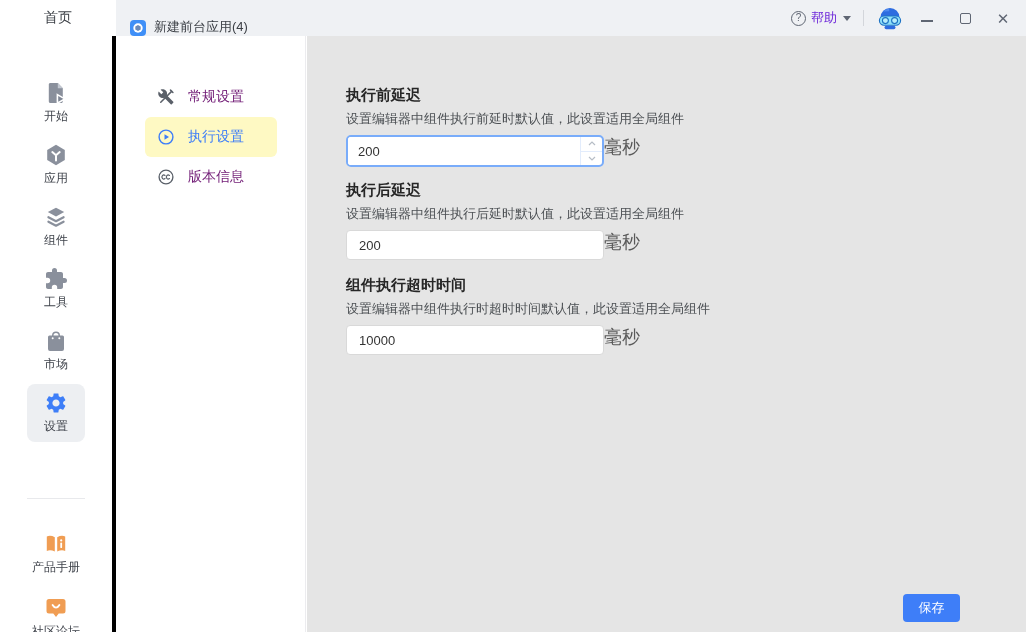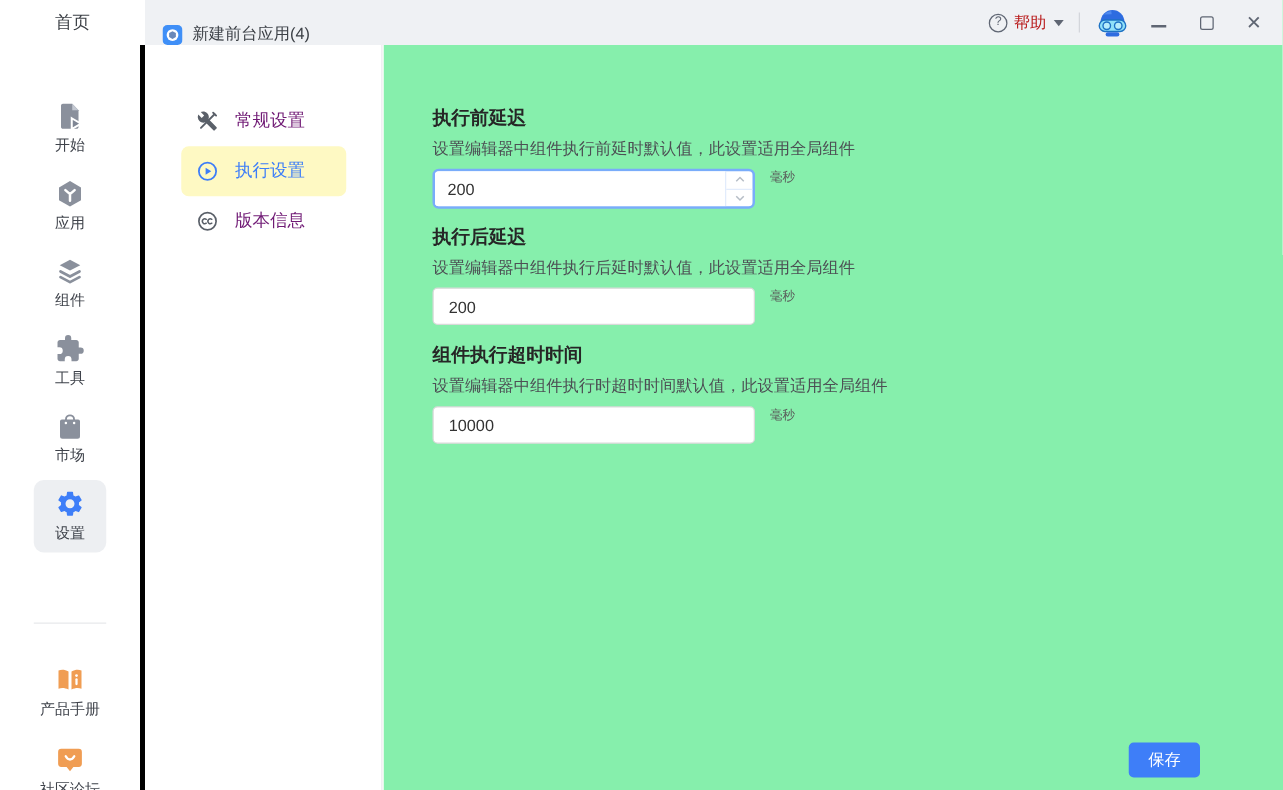--- a/index.html
+++ b/index.html
@@ -10,21 +10,21 @@
   .topbar-left { position:absolute; top:0; left:0; width:116px; height:36px; background:#fff;
     display:flex; align-items:center; justify-content:center; font-size:14px; color:#3c4046; z-index:5; }
   .topbar-rest { position:absolute; top:0; left:116px; right:0; height:36px; background:#eff1f4;
     display:flex; align-items:center; }
   .tab { display:flex; align-items:flex-end; gap:8px; height:36px; padding:0 18px 0 14px; font-size:13px; color:#3c4046; cursor:pointer; }
   .tab-icon { width:16px; height:16px; flex:0 0 auto; }
   .topbar-right { margin-left:auto; display:flex; align-items:center; padding-right:8px; }
   .help-group { display:flex; align-items:center; gap:5px; cursor:pointer; }
   .help-circle { width:15px; height:15px; border:1.2px solid #5f6673; border-radius:50%;
     display:flex; align-items:center; justify-content:center; font-size:10px; color:#5f6673; line-height:1; }
-  .help-label { font-size:13px; color:#b91c1c; }
+  .help-label { font-size:13px; color:#6d28d9; }
   .caret-down { width:0; height:0; border-left:4px solid transparent; border-right:4px solid transparent;
     border-top:5px solid #5f6673; margin-left:1px; }
   .top-divider { width:1px; height:16px; background:#d3d6db; margin:0 12px; }
   .avatar { width:28px; height:28px; cursor:pointer; }
   .win-btn { width:30px; height:28px; display:flex; align-items:center; justify-content:center;
     margin-left:8px; cursor:pointer; color:#5f6673; }
   .min-glyph { width:12px; height:2px; background:#5f6673; margin-top:6px; }
   .max-glyph { width:11px; height:11px; border:1.4px solid #5f6673; border-radius:2px; }
   .close-glyph { font-size:15px; line-height:1; color:#5f6673; }
 
@@ -49,36 +49,36 @@
   .menu-item { width:132px; height:40px; margin-left:29px; border-radius:6px; display:flex;
     align-items:center; gap:13px; padding-left:12px; font-size:14px; color:#701a75; cursor:pointer; }
   .menu-item svg { width:18px; height:18px; flex:0 0 auto; }
   .menu-item.selected { background:#fef9c3; color:#3e7ef8; }
   .mi-gray { stroke:#5a6069; fill:none; }
   .mi-gray-f { fill:#5a6069; }
   .mi-blue { stroke:#3e7ef8; fill:none; }
   .mi-blue-f { fill:#3e7ef8; }
 
   
-  .main { position:absolute; top:36px; left:307px; right:0; bottom:0; background:#86efac;
+  .main { position:absolute; top:36px; left:307px; right:0; bottom:0; background:#e5e5e5;
     padding:50px 0 0 39px; }
   .section { margin-bottom:14px; }
   .section-title { font-size:15px; font-weight:700; color:#262626; line-height:18px; margin-bottom:7px; }
   .section-desc { font-size:13px; color:#4c5054; line-height:16px; margin-bottom:8px; }
   .input-row { display:flex; align-items:flex-start; height:32px; }
   .num-input { width:258px; height:30px; border:1px solid #d9d9d9; border-radius:4px; font-size:13px;
     color:#333; padding:0 12px; outline:none; font-family:inherit; background:#fff; }
   .spin-wrap { width:258px; height:32px; border:2px solid #79acfa; border-radius:5px; display:flex;
     align-items:stretch; background:#fff; overflow:hidden; }
   .spin-wrap input { flex:1; border:none; outline:none; font-size:13px; color:#333; padding:0 10px;
     font-family:inherit; min-width:0; }
   .spinner { width:22px; border-left:1px solid #e2ecfc; display:flex; flex-direction:column; }
   .spin-btn { flex:1; display:flex; align-items:center; justify-content:center; cursor:pointer; }
   .spin-btn.up { border-bottom:1px solid #e2ecfc; }
-  .unit { margin-left:12px; font-size:10px; color:#595959; }
+  .unit { font-size:18px; color:#595959; }
   .save-btn { position:absolute; right:66px; bottom:10px; width:57px; height:28px; background:#3e7ef8;
     color:#fff; border:none; border-radius:4px; font-size:13px; cursor:pointer; font-family:inherit; }
 </style>
 </head>
 <body>
 
 <div class="topbar-left">
   <span>首页</span>
 </div>
 

